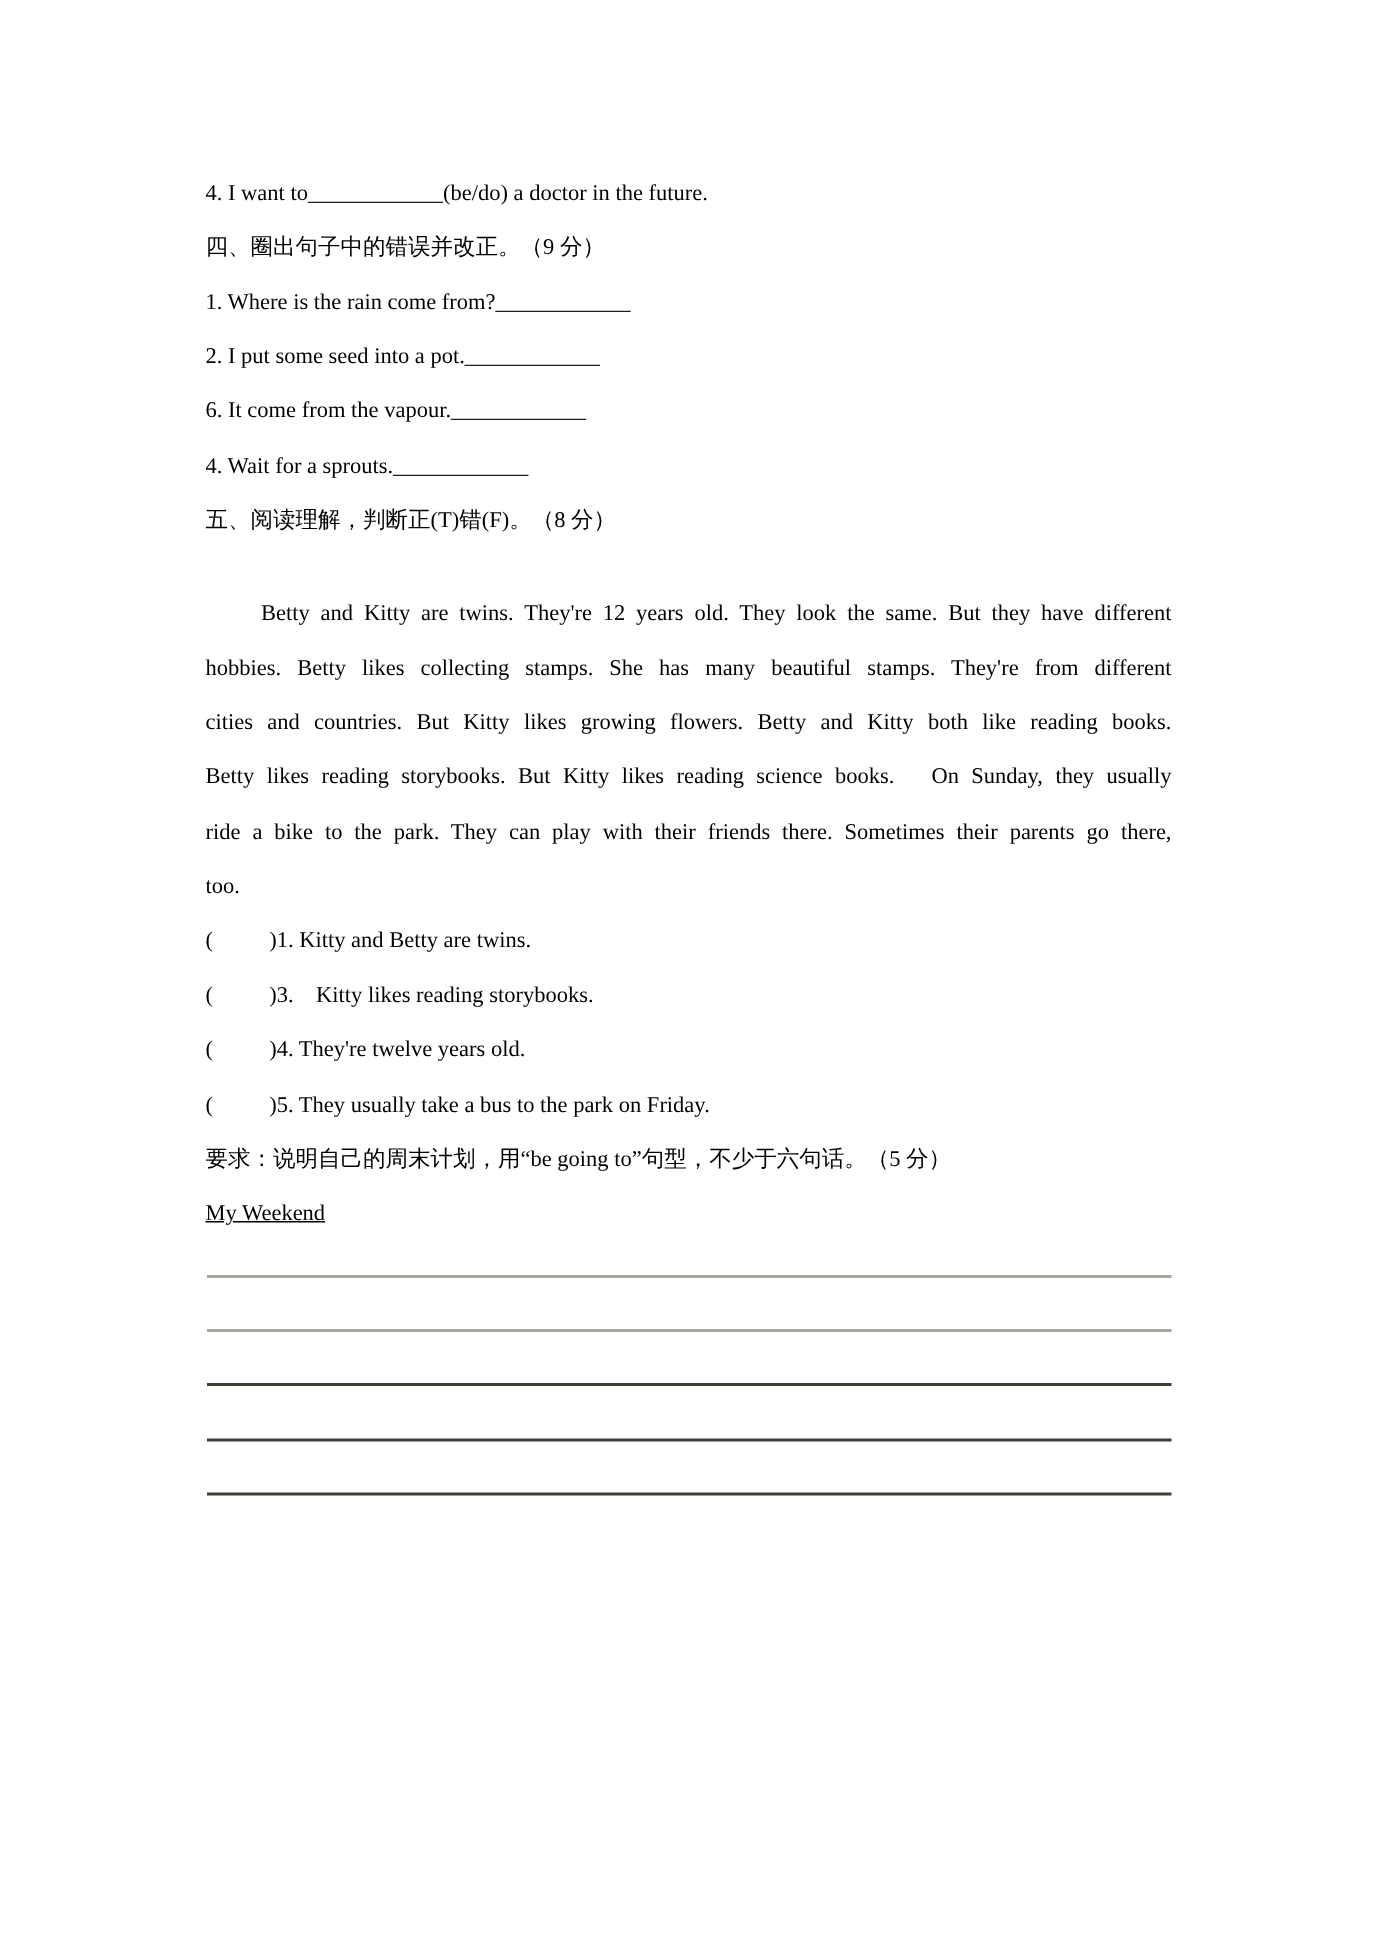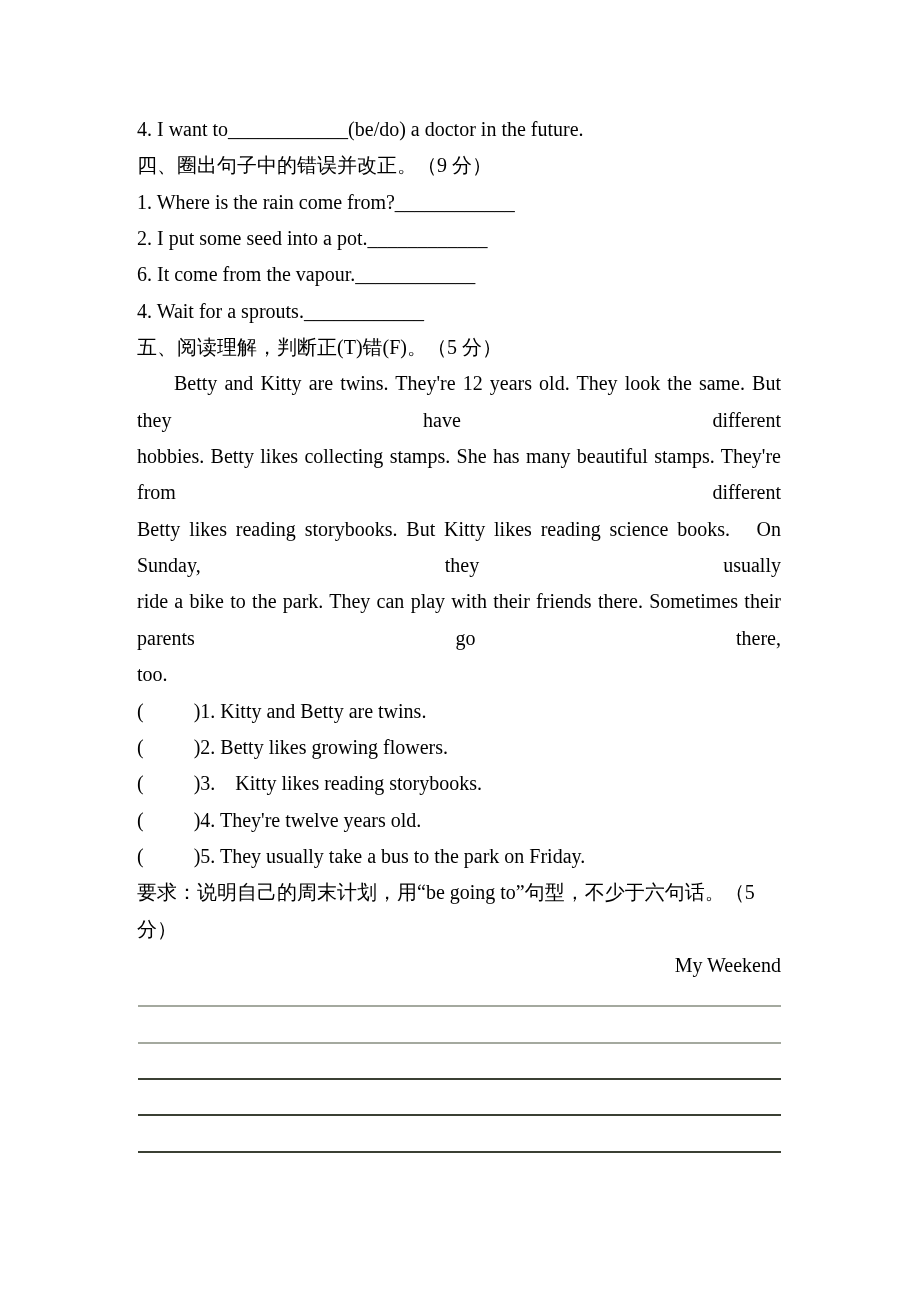--- a/index.html
+++ b/index.html
@@ -7,21 +7,21 @@
     padding: 0;
     background: #ffffff;
   }
   .page {
     position: relative;
     width: 920px;
     height: 1302px;
     background: #ffffff;
     color: #000000;
     font-family: "Liberation Serif", "DejaVu Serif", serif;
-    font-size: 20px;
+    font-size: 15px;
     overflow: hidden;
   }
   .content {
     position: absolute;
     left: 137px;
     top: 111px;
     width: 644px;
   }
   .line {
     line-height: 36.35px;
@@ -29,23 +29,25 @@
   }
   .pline {
     line-height: 36.35px;
   }
   .justify {
     text-align: justify;
     text-align-last: justify;
   }
   .indent {
     text-indent: 37px;
+    margin-top: 26px;
   }
   .center {
-    text-align: right;
+    text-align: left;
+    text-decoration: underline;
   }
   .writing-line {
     position: relative;
     height: 36.35px;
   }
   .writing-line .rule {
     position: absolute;
     left: 1px;
     width: 643px;
     top: 22px;
@@ -59,32 +61,32 @@
   <div class="content">
 
     <div class="line">4. I want to____________(be/do) a doctor in the future.</div>
 
     <div class="line">四、圈出句子中的错误并改正。（9 分）</div>
     <div class="line">1. Where is the rain come from?____________</div>
     <div class="line">2. I put some seed into a pot.____________</div>
     <div class="line">6. It come from the vapour.____________</div>
     <div class="line">4. Wait for a sprouts.____________</div>
 
-    <div class="line">五、阅读理解，判断正(T)错(F)。（5 分）</div>
+    <div class="line">五、阅读理解，判断正(T)错(F)。（8 分）</div>
 
     <div class="passage">
       <div class="pline justify indent">Betty and Kitty are twins. They're 12 years old. They look the same. But they have different</div>
       <div class="pline justify">hobbies. Betty likes collecting stamps. She has many beautiful stamps. They're from different</div>
+      <div class="pline justify">cities and countries. But Kitty likes growing flowers. Betty and Kitty both like reading books.</div>
       <div class="pline justify">Betty likes reading storybooks. But Kitty likes reading science books.&nbsp;&nbsp; On Sunday, they usually</div>
       <div class="pline justify">ride a bike to the park. They can play with their friends there. Sometimes their parents go there,</div>
       <div class="pline">too.</div>
     </div>
 
     <div class="line">(          )1. Kitty and Betty are twins.</div>
-    <div class="line">(          )2. Betty likes growing flowers.</div>
     <div class="line">(          )3.    Kitty likes reading storybooks.</div>
     <div class="line">(          )4. They're twelve years old.</div>
     <div class="line">(          )5. They usually take a bus to the park on Friday.</div>
 
     <div class="line">要求：说明自己的周末计划，用“be going to”句型，不少于六句话。（5 分）</div>
     <div class="line center">My Weekend</div>
 
     <div id="writing-lines">
         <div class="writing-line">
           <div class="rule" style="background: rgb(164, 169, 159);"></div>

